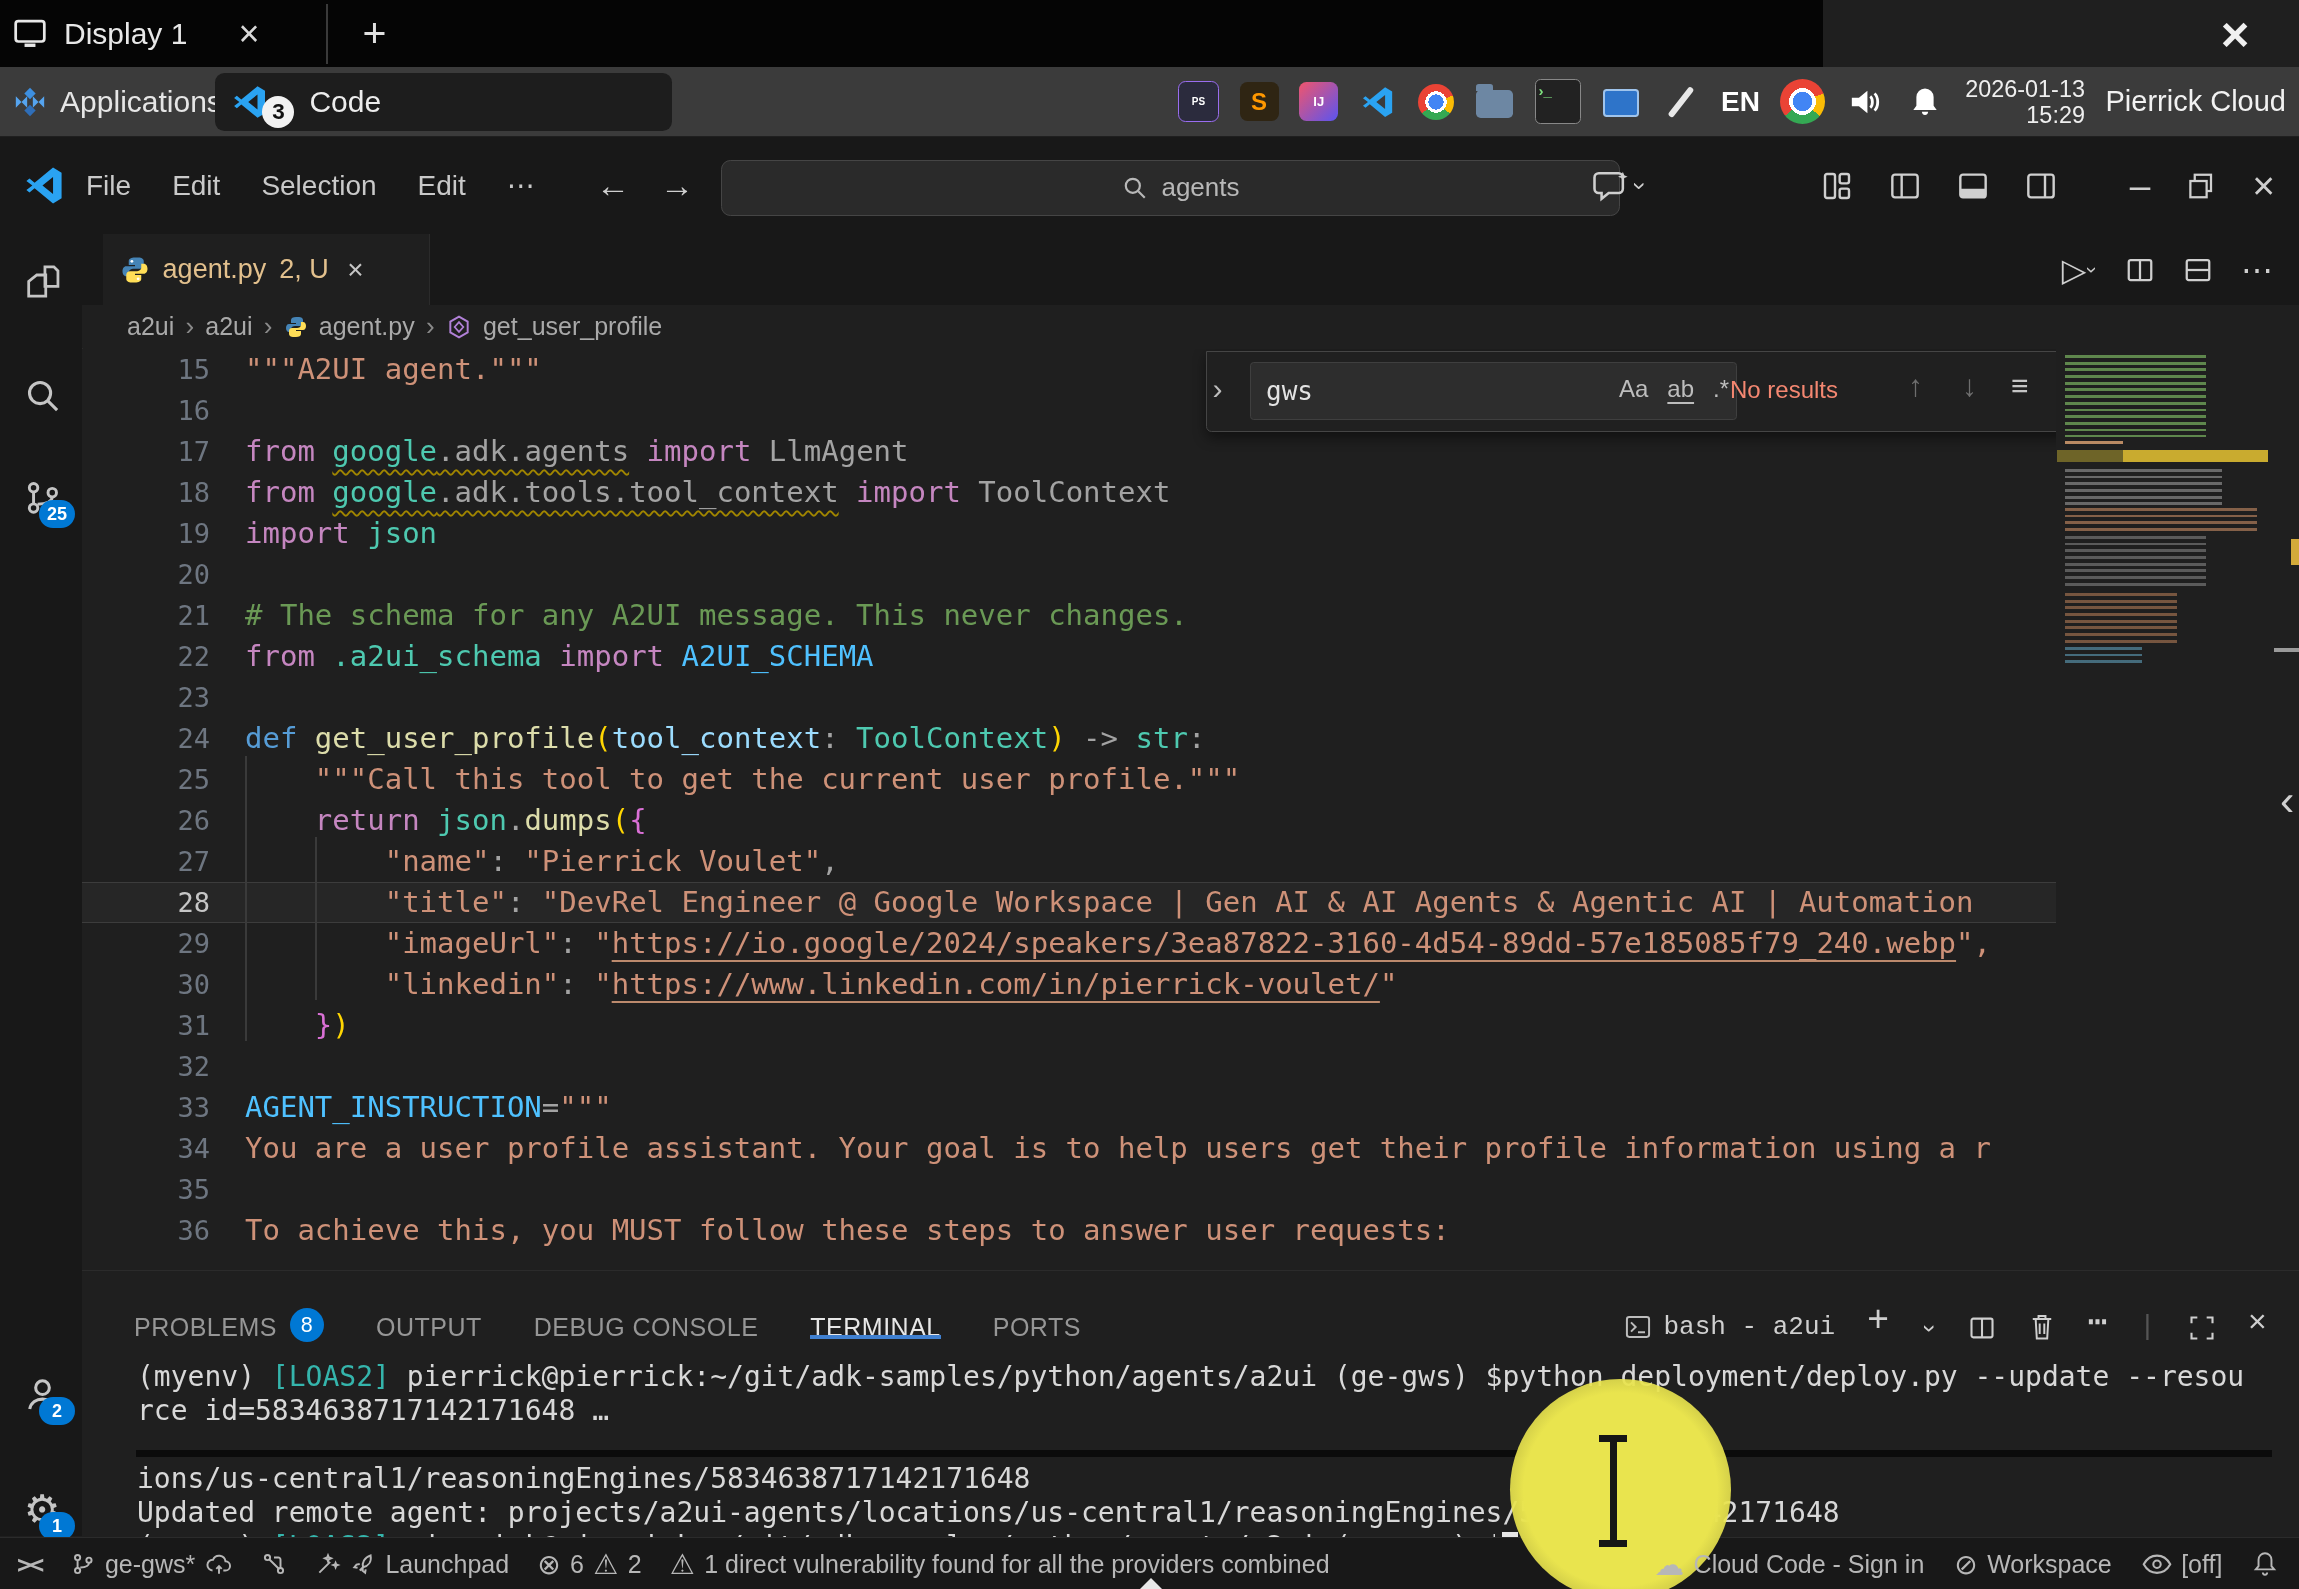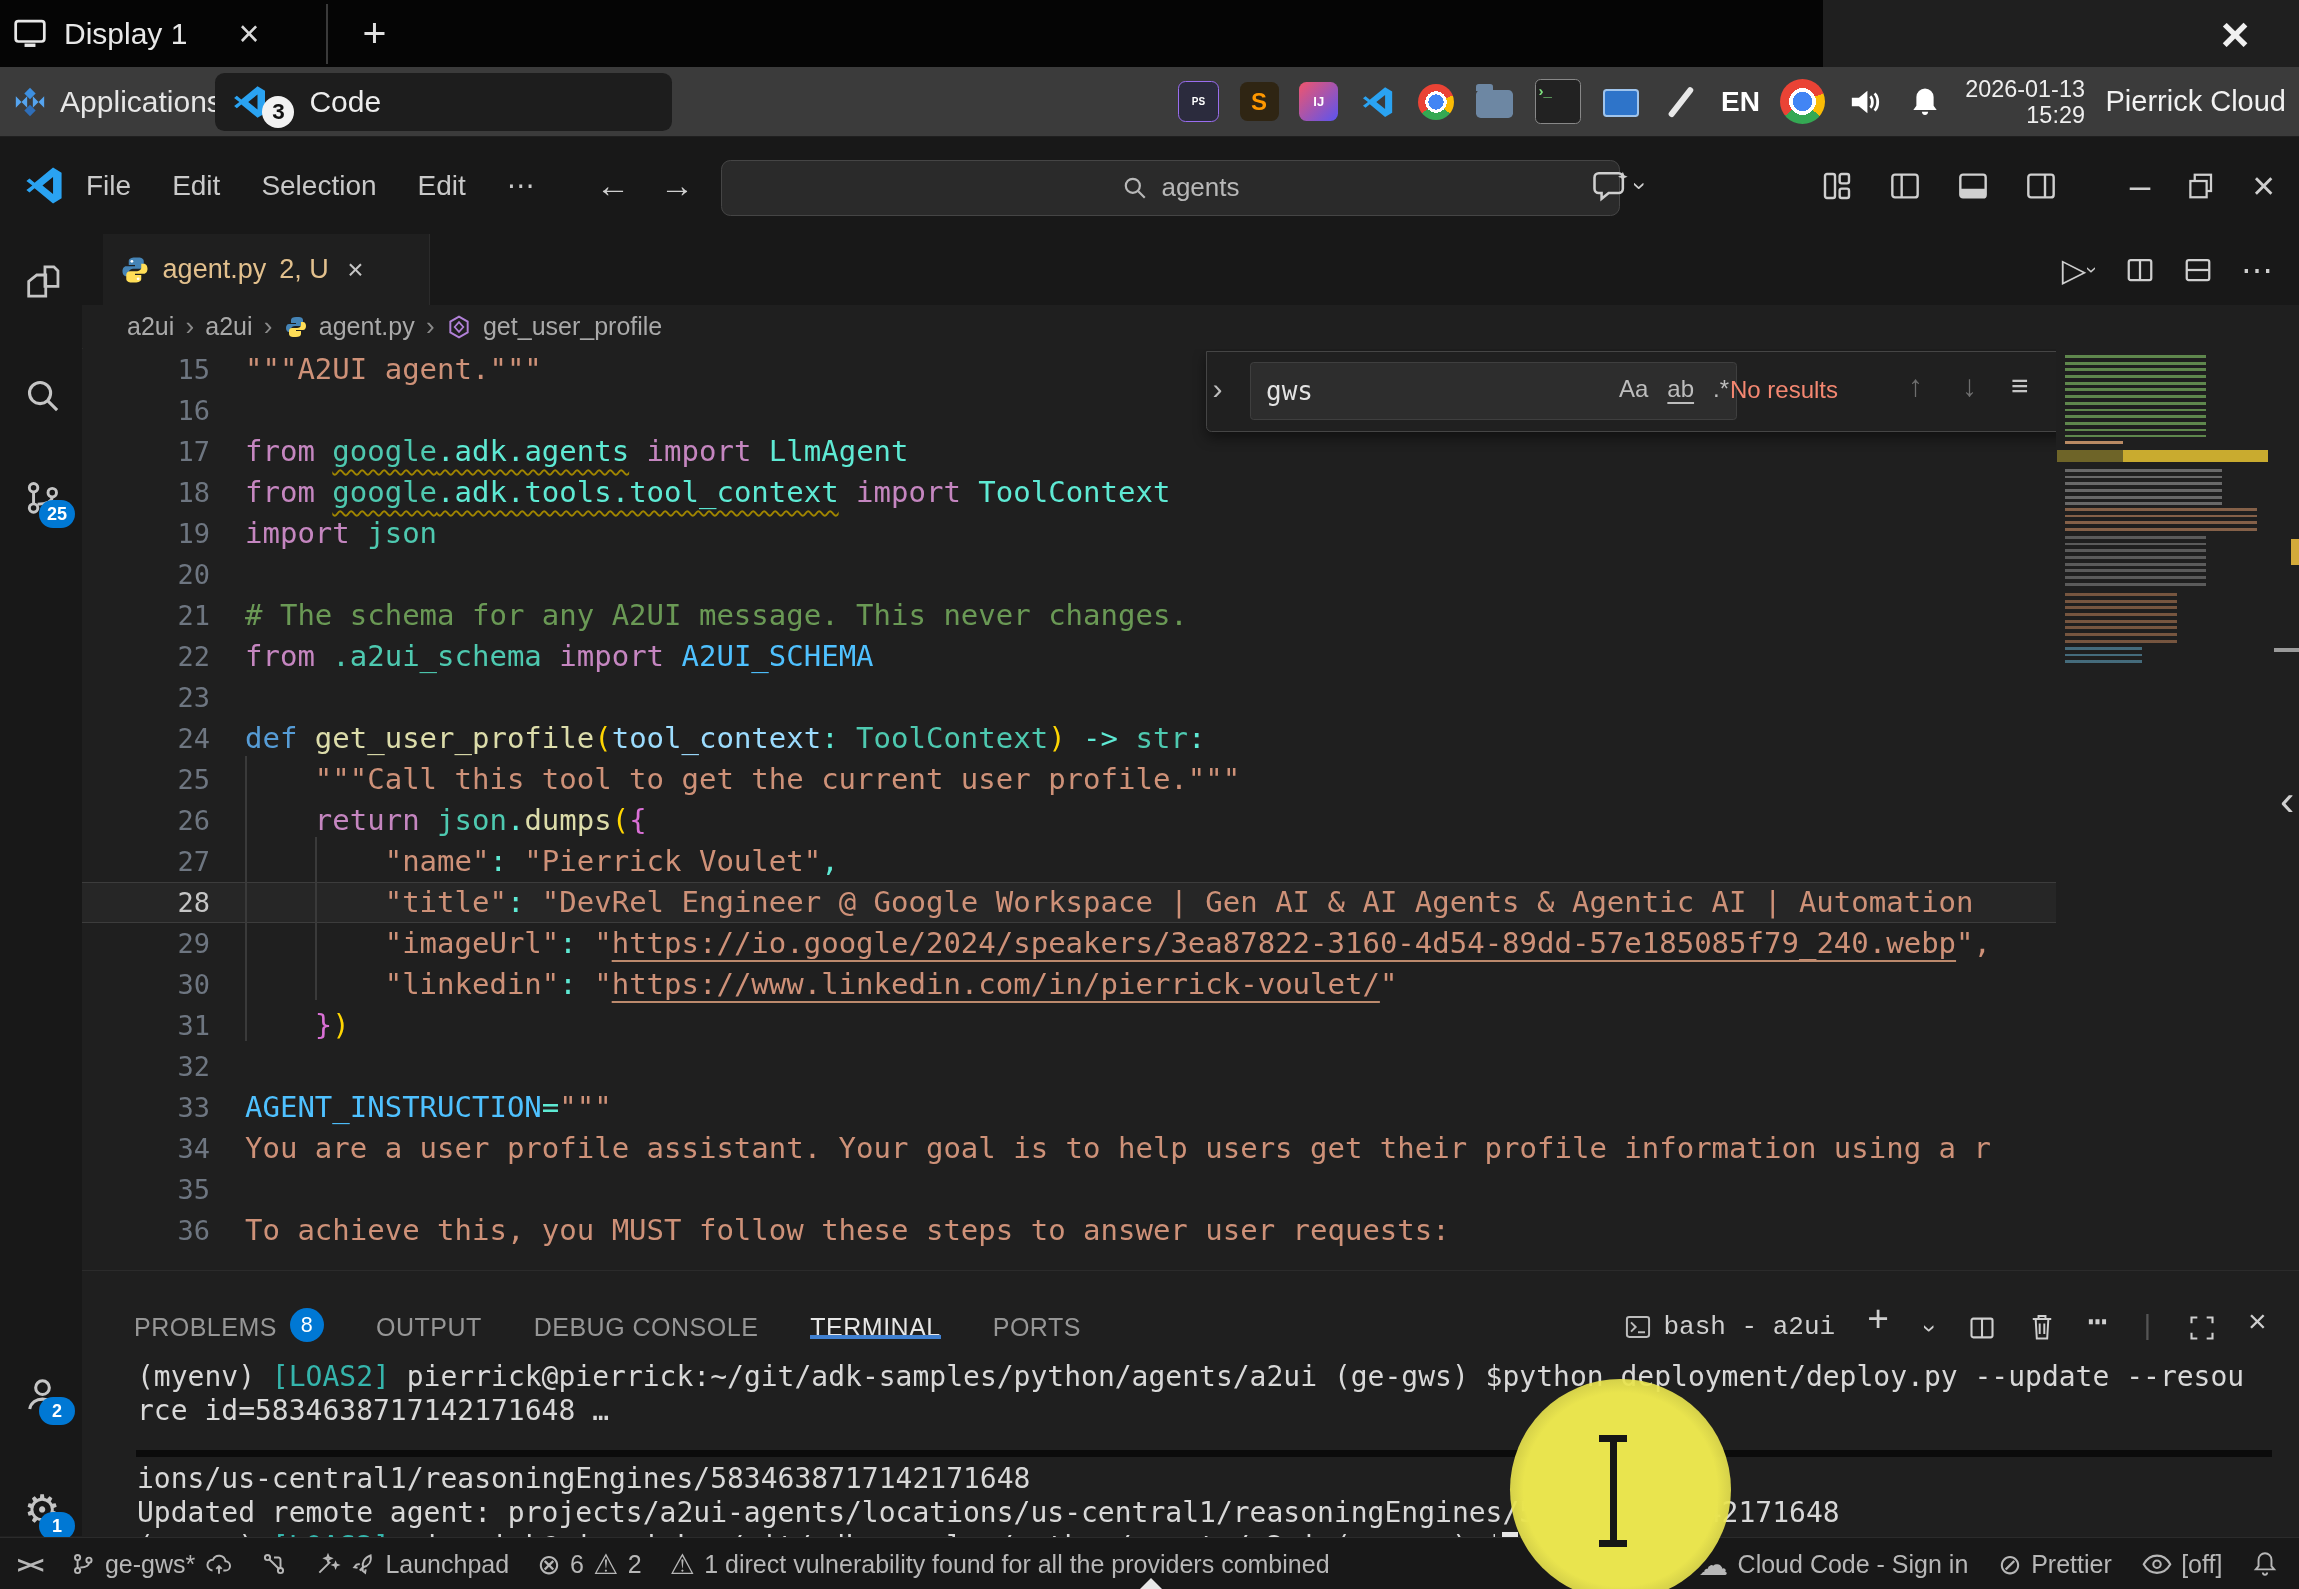--- a/index.html
+++ b/index.html
@@ -60,21 +60,21 @@
   .bc-sep{color:#8a8a8a;font-size:26px;}
 
   
   #editor{left:82px;top:349px;width:1974px;height:921px;background:#1f1f1f;overflow:hidden;}
   .code-row{height:41px;line-height:41px;white-space:pre;font-family:"DejaVu Sans Mono",monospace;font-size:29px;position:relative;}
   .code-row .num{display:inline-block;width:128px;text-align:right;padding-right:35px;color:#6e7681;font-size:27px;}
   .code-row.cur{background:rgba(255,255,255,.035);box-shadow:0 0.9px 0 #3c3c3c inset,0 -0.9px 0 #3c3c3c inset;}
   .code-row.cur .num{color:#c6c6c6;}
   .cl-str{color:#ce9178}.cl-kw{color:#c586c0}.cl-def{color:#569cd6}.cl-mod{color:#4ec9b0}
   .cl-type{color:#4ec9b0}.cl-fn{color:#dcdcaa}.cl-param{color:#9cdcfe}.cl-const{color:#4fc1ff}
-  .cl-com{color:#6a9955}.cl-plain{color:#5eead4}.cl-b1{color:#ffd602}.cl-b2{color:#da70d6}
+  .cl-com{color:#6a9955}.cl-plain{color:#a3a3a3}.cl-b1{color:#ffd602}.cl-b2{color:#da70d6}
   .cl-wavy{text-decoration-line:underline;text-decoration-style:wavy;text-decoration-color:#a08500;text-decoration-thickness:1.9px;text-underline-offset:7.5px;}
   .cl-link{text-decoration-line:underline;text-decoration-style:solid;text-decoration-color:#bc8a6d;text-decoration-thickness:1.9px;text-underline-offset:6.6px;}
   .guide{position:absolute;width:1.9px;background:#3a3a3a;}
 
   
   #findwidget{left:1124px;top:1.9px;width:879px;height:79px;background:#202020;border:0.9px solid #454545;border-radius:0 0 5.6px 5.6px;box-shadow:0 5.6px 13px rgba(0,0,0,.45);z-index:10;position:absolute;}
   .fw-chev{left:5.6px;top:20.6px;font-size:30px;color:#bdbdbd;position:absolute;}
   .fw-input{left:43px;top:10.3px;width:470px;height:56px;background:#2d2d2d;border:0.9px solid #3f3f3f;border-radius:3.7px;position:absolute;display:flex;align-items:center;font-size:26px;color:#e3e3e3;font-family:"DejaVu Sans Mono",monospace;padding-left:15px;gap:0;}
   .fw-togglebox{position:absolute;top:13px;display:flex;gap:19px;font-size:24px;color:#bdbdbd;align-items:center;height:49px;}
   .fw-noresults{position:absolute;left:523px;top:24px;font-size:24px;color:#f48771;width:169px;}
@@ -490,21 +490,21 @@
         <span>1 direct vulnerability found for all the providers combined</span>
       </span>
     </div>
     <div class="sb-right">
       <span class="sb-item">
         <span style="font-size:30px">☁</span>
         <span>Cloud Code - Sign in</span>
       </span>
       <span class="sb-item">
         <span style="font-size:28px">⊘</span>
-        <span>Prettier</span>
+        <span>Workspace</span>
       </span>
       <span class="sb-item">
         <svg width="30" height="22.5" viewBox="0 0 26 18" fill="none" stroke="#b7b7b7" stroke-width="1.8">
           <path d="M1.5 9C4.5 3.5 8.5 1.5 13 1.5S21.5 3.5 24.5 9C21.5 14.5 17.5 16.5 13 16.5S4.5 14.5 1.5 9z"></path>
             <circle cx="13" cy="9" r="3.2"></circle>
         </svg>
         <span>[off]</span>
       </span>
       <span class="sb-item">
         <svg width="26" height="28" viewBox="0 0 24 26" fill="none" stroke="#b7b7b7" stroke-width="1.8">

